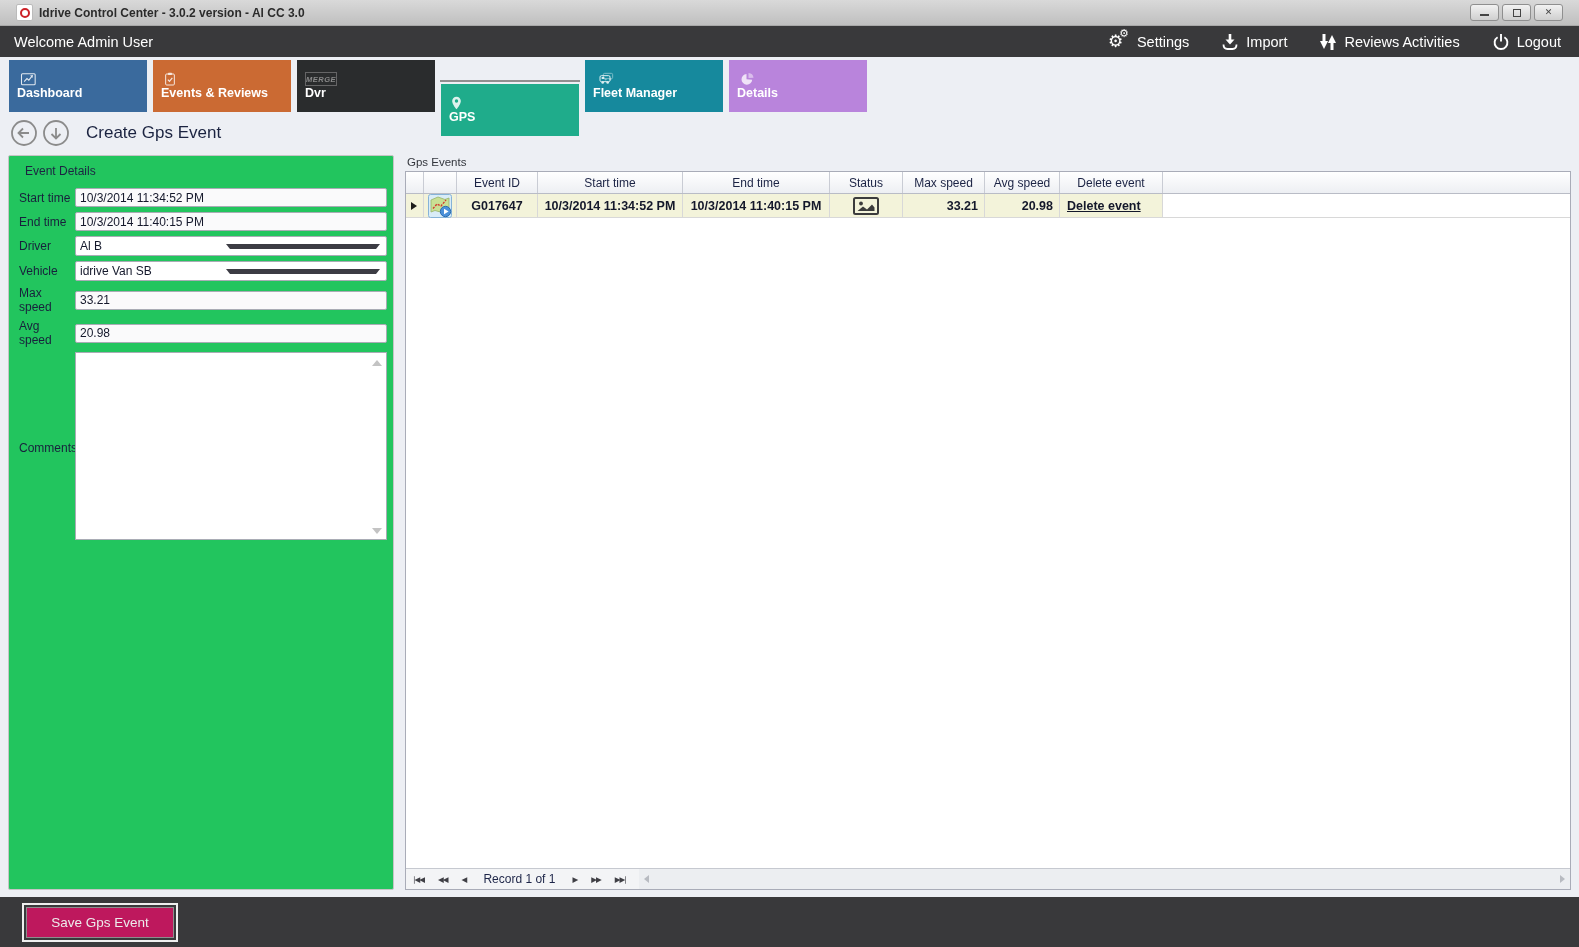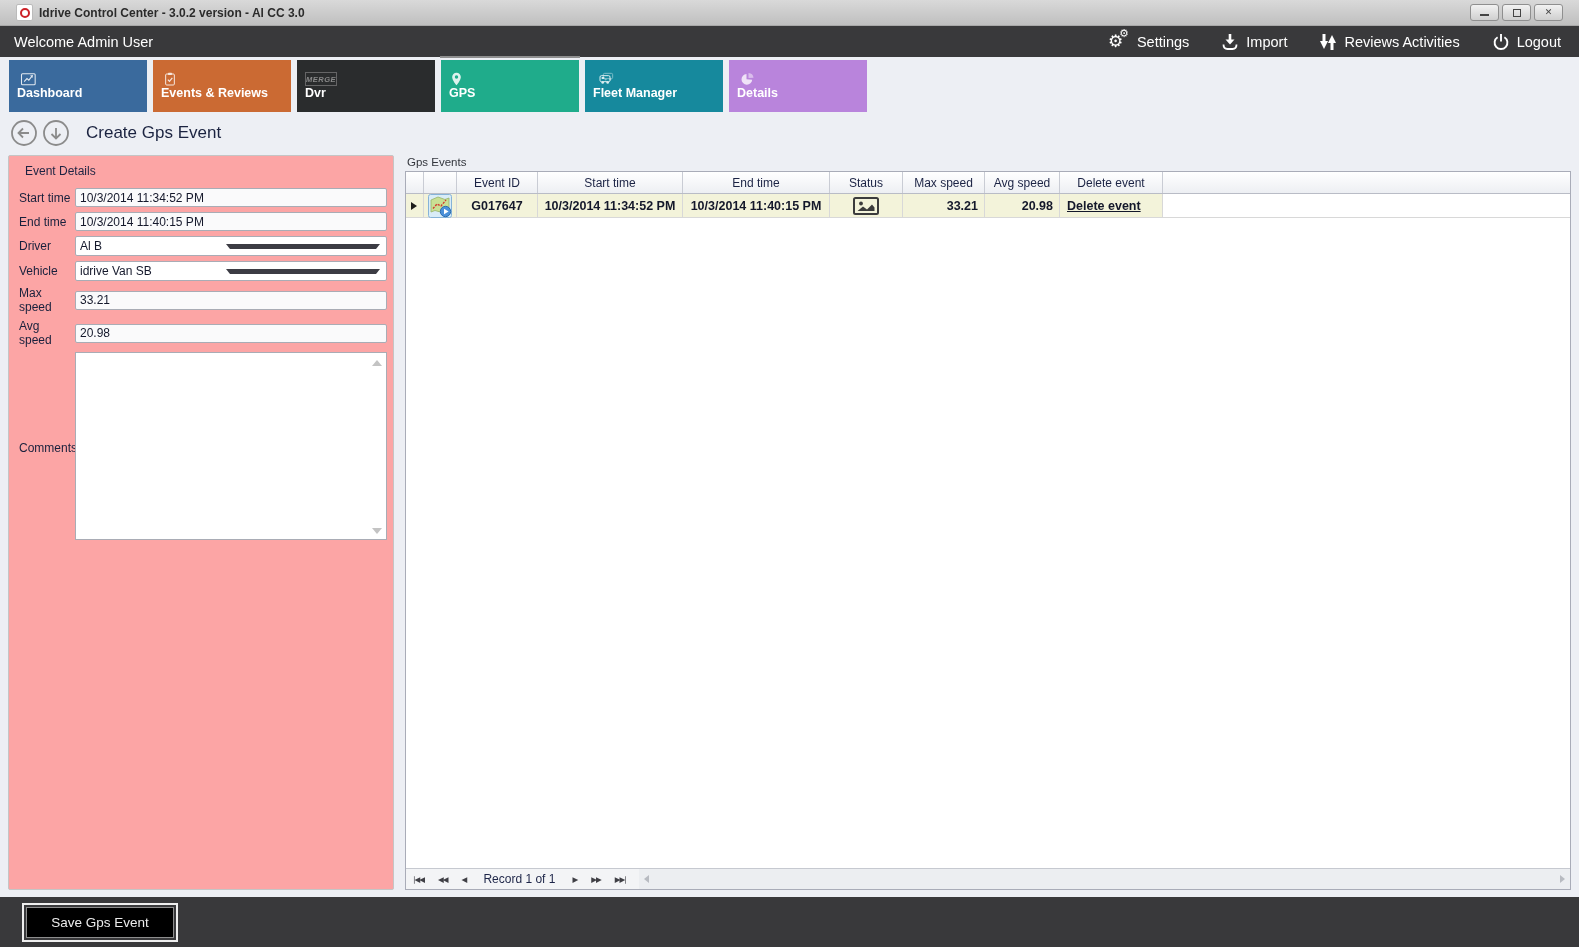--- a/index.html
+++ b/index.html
@@ -39,21 +39,21 @@
   .tile.selected::before { content:''; position:absolute; top:-4px; left:-1px; right:-1px; height:2px; background:#8f8f8f; }
   .tile svg, .tile .dvr-box { opacity:.85; }
 
   
   .breadcrumb { position:absolute; top:119px; left:10px; display:flex; align-items:center; gap:4px; }
   .circle-btn { width:28px; height:28px; cursor:pointer; }
   .page-title { font-size:17px; color:#1b2340; margin-left:12px; }
 
   
   .left-panel { position:absolute; top:155px; left:8px; width:386px; bottom:57px;
-    background:#fca5a5; border:1px solid #c5c5c5; border-radius:2px; padding:6px 6px 6px 8px; }
+    background:#22c55e; border:1px solid #c5c5c5; border-radius:2px; padding:6px 6px 6px 8px; }
   .panel-title { font-size:12px; color:#1d2342; padding:2px 2px 10px 8px; }
   .form-row { display:flex; align-items:center; margin-bottom:5px; }
   .form-label { width:58px; font-size:12px; color:#18203c; flex:none; padding-left:2px; }
   .field { flex:1; height:19px; background:#fafafb; border:1px solid #a9acb5; border-radius:2px;
     font-size:12px; color:#14182b; padding:0 4px; font-family:"Liberation Sans","DejaVu Sans",sans-serif; }
   .combo { flex:1; height:20px; background:#fff; border:1px solid #a9acb5; border-radius:2px;
     display:flex; align-items:center; font-size:12px; color:#14182b; padding:4px 4px; cursor:pointer; }
   .combo span { flex:1; }
   .combo-arrow { width:0; height:0; border-left:4px solid transparent; border-right:4px solid transparent;
     border-top:5px solid #3c3c44; margin-right:2px; }
@@ -95,21 +95,21 @@
     align-items:center; justify-content:space-between; padding:0 5px; }
   .hs-left { width:0; height:0; border-top:4px solid transparent; border-bottom:4px solid transparent;
     border-right:5px solid #b8bbc1; cursor:pointer; }
   .hs-right { width:0; height:0; border-top:4px solid transparent; border-bottom:4px solid transparent;
     border-left:5px solid #b8bbc1; cursor:pointer; }
 
   
   .bottombar { position:absolute; left:0; right:0; bottom:0; height:50px; background:#39393b;
     display:flex; align-items:center; }
   .save-wrap { margin-left:22px; border:2px solid #efefef; padding:2px; background:#39393b; }
-  .save-btn { width:148px; height:31px; background:#000000; border:1px solid #8d8d8d;
+  .save-btn { width:148px; height:31px; background:#be185d; border:1px solid #8d8d8d;
     color:#ececec; font-size:13.5px; font-family:"Liberation Sans","DejaVu Sans",sans-serif; cursor:pointer; }
 
   .dvr-box { width:32px; height:17px; border:1px solid #707070; display:flex; align-items:center;
     justify-content:center; font-style:italic; font-weight:bold; font-size:7.5px; color:#9a9a9a; letter-spacing:.5px; }
 </style>
 </head>
 <body>
 
 <div class="titlebar">
   <div class="app-icon">
@@ -180,21 +180,21 @@
       <rect x="2.5" y="3" width="13" height="16.5" rx="1.5" stroke="#fff" stroke-width="1.5" fill="none"></rect>
       <rect x="6" y="1" width="6" height="3.5" rx="1" fill="#fff"></rect>
       <path d="M5.8 11.5 L8.2 14 L12.5 8.8" stroke="#fff" stroke-width="1.8" fill="none"></path>
     </svg>
     <div class="tile-label">Events &amp; Reviews</div>
   </div>
   <div class="tile" style="background: rgb(42, 44, 45);">
     <div class="dvr-box">MERGE</div>
     <div class="tile-label">Dvr</div>
   </div>
-  <div class="tile selected" style="background: rgb(31, 172, 139);">
+  <div class="tile selected" style="background: rgb(31, 172, 139); margin-top: 24px;">
     <svg width="15" height="21" viewBox="0 0 15 21">
       <path fill-rule="evenodd" d="M7.5 1 C3.9 1 1 3.9 1 7.5 C1 12.5 7.5 20 7.5 20 S14 12.5 14 7.5 C14 3.9 11.1 1 7.5 1 Z M7.5 5 a2.6 2.6 0 1 1 0 5.2 a2.6 2.6 0 1 1 0 -5.2 Z" fill="#fff"></path>
     </svg>
     <div class="tile-label">GPS</div>
   </div>
   <div class="tile" style="background: rgb(22, 137, 157);">
     <svg width="26" height="21" viewBox="0 0 26 21">
       <g opacity="0.55">
         <rect x="9" y="2" width="14" height="8" rx="2" stroke="#fff" stroke-width="1.4" fill="none"></rect>
         <circle cx="12.5" cy="11" r="1.6" fill="#fff"></circle>

